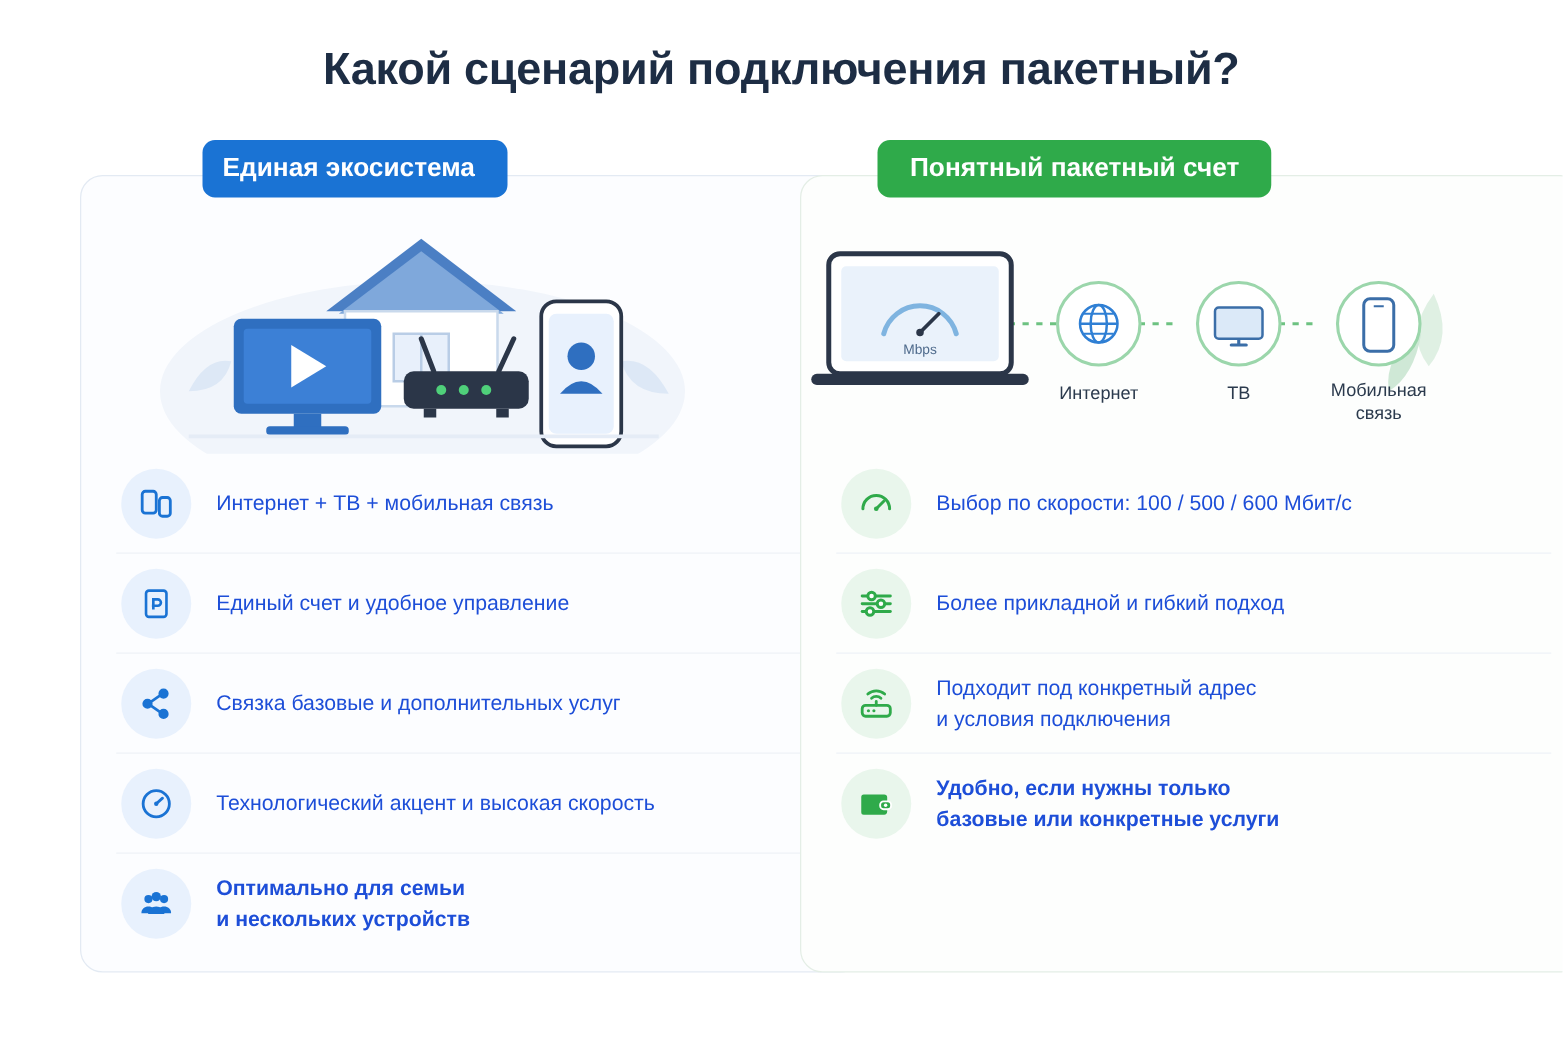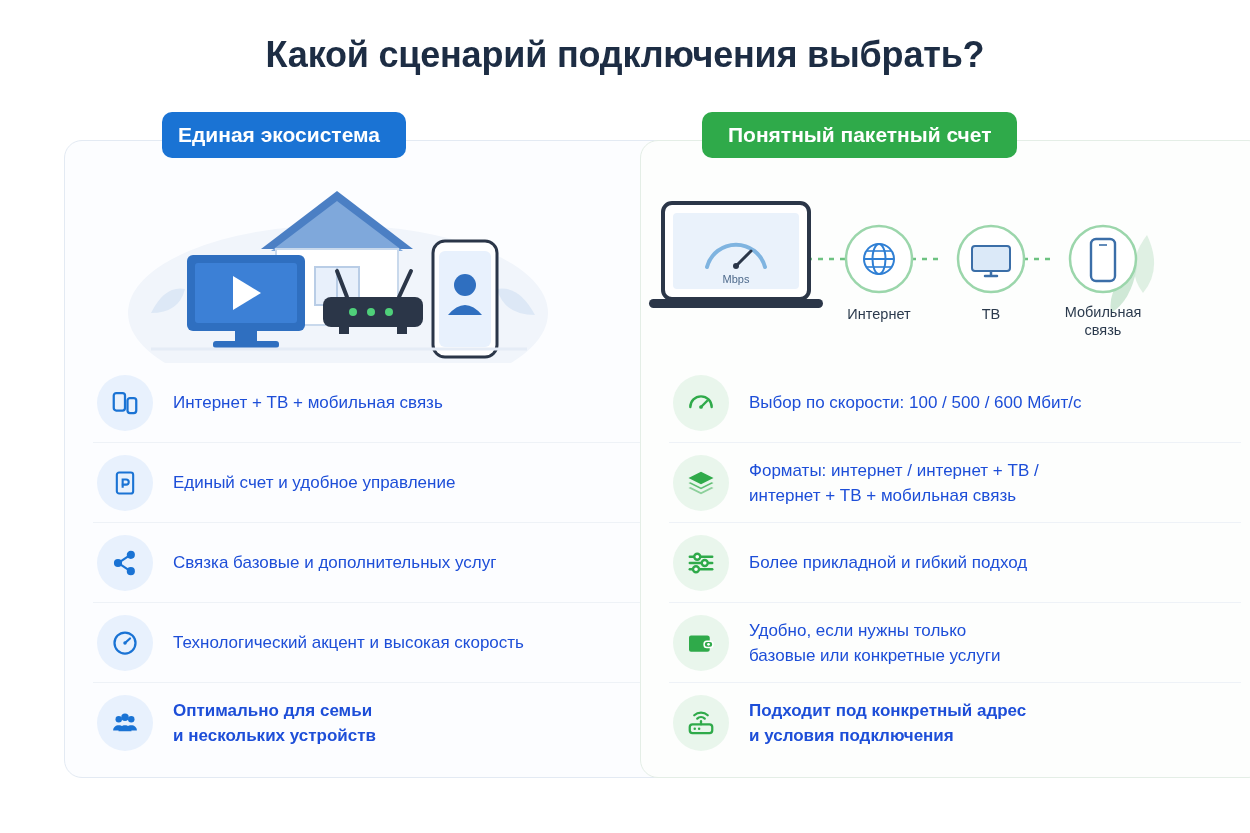--- a/index.html
+++ b/index.html
@@ -101,21 +101,21 @@
   .chain-label {
     font-size: 14.5px;
     fill: #2b3a4d;
   }
 </style>
 </head>
 <body>
 
 <div id="root">
 
-  <div class="page-title">Какой сценарий подключения выбрать?</div>
+  <div class="page-title">Какой сценарий подключения пакетный?</div>
 
   <div class="card card-left">
 
     <div class="hero">
       <svg width="546" height="200" viewBox="0 0 546 200" xmlns="http://www.w3.org/2000/svg">
         <ellipse cx="273" cy="150" rx="210" ry="88" fill="#f1f5fb"></ellipse>
 
         <path d="M86 150 q14 -28 34 -24 q-6 24 -34 24 z" fill="#dde8f6"></path>
         <path d="M470 152 q-16 -30 -38 -26 q7 26 38 26 z" fill="#dde8f6"></path>
 
@@ -261,72 +261,61 @@
         <span class="ico">
           <svg width="32" height="32" viewBox="0 0 24 24" fill="none" stroke="#2faa4a" stroke-width="1.8">
             <path d="M4 15a8 8 0 1 1 16 0" stroke-linecap="round"></path>
             <line x1="12" y1="15" x2="16.5" y2="10.5" stroke-linecap="round"></line>
             <circle cx="12" cy="15" r="1.4" fill="#2faa4a" stroke="none"></circle>
           </svg>
         </span>
         <span class="txt">Выбор по скорости: 100 / 500 / 600 Мбит/с</span>
       </div>
 
-      <div class="feature">
-        <span class="ico">
-          <svg width="30" height="30" viewBox="0 0 24 24" fill="#2faa4a">
-            <path d="M12 3 L22 8 L12 13 L2 8 Z"></path>
-            <path d="M12 15.5 L3.6 11.3 L2 12 L12 17 L22 12 L20.4 11.3 Z" opacity="0.75"></path>
-            <path d="M12 19.4 L3.6 15.2 L2 16 L12 21 L22 16 L20.4 15.2 Z" opacity="0.5"></path>
-          </svg>
-        </span>
-        <span class="txt">Форматы: интернет / интернет + ТВ /
-интернет + ТВ + мобильная связь</span>
-      </div>
 
       <div class="feature">
         <span class="ico">
           <svg width="30" height="30" viewBox="0 0 24 24" fill="none" stroke="#2faa4a" stroke-width="1.9">
             <line x1="3" y1="7" x2="21" y2="7" stroke-linecap="round"></line>
             <line x1="3" y1="12" x2="21" y2="12" stroke-linecap="round"></line>
             <line x1="3" y1="17" x2="21" y2="17" stroke-linecap="round"></line>
             <circle cx="9" cy="7" r="2.4" fill="#ffffff"></circle>
             <circle cx="15" cy="12" r="2.4" fill="#ffffff"></circle>
             <circle cx="8" cy="17" r="2.4" fill="#ffffff"></circle>
           </svg>
         </span>
         <span class="txt">Более прикладной и гибкий подход</span>
       </div>
 
       <div class="feature">
         <span class="ico">
-          <svg width="30" height="30" viewBox="0 0 24 24" fill="#2faa4a">
-            <path d="M4 6h13a2 2 0 0 1 2 2v9a2 2 0 0 1-2 2H4a1.6 1.6 0 0 1-1.6-1.6V7.6A1.6 1.6 0 0 1 4 6z"></path>
-            <rect x="14.5" y="10.5" width="7" height="5" rx="2.2" fill="#2faa4a" stroke="#ffffff" stroke-width="1.2"></rect>
-            <circle cx="18" cy="13" r="1.1" fill="#ffffff"></circle>
-          </svg>
-        </span>
-        <span class="txt">Удобно, если нужны только
-базовые или конкретные услуги</span>
-      </div>
-
-      <div class="feature">
-        <span class="ico">
           <svg width="30" height="30" viewBox="0 0 24 24" fill="none" stroke="#2faa4a" stroke-width="1.8">
             <rect x="3" y="13" width="18" height="7" rx="2.2"></rect>
             <circle cx="7" cy="16.5" r="1" fill="#2faa4a" stroke="none"></circle>
             <circle cx="10.5" cy="16.5" r="1" fill="#2faa4a" stroke="none"></circle>
             <path d="M9 8.5a4.4 4.4 0 0 1 6 0" stroke-linecap="round"></path>
             <path d="M6.6 5.8a8 8 0 0 1 10.8 0" stroke-linecap="round"></path>
             <line x1="12" y1="10.5" x2="12" y2="13" stroke-linecap="round"></line>
           </svg>
         </span>
         <span class="txt">Подходит под конкретный адрес
 и условия подключения</span>
       </div>
 
+      <div class="feature">
+        <span class="ico">
+          <svg width="30" height="30" viewBox="0 0 24 24" fill="#2faa4a">
+            <path d="M4 6h13a2 2 0 0 1 2 2v9a2 2 0 0 1-2 2H4a1.6 1.6 0 0 1-1.6-1.6V7.6A1.6 1.6 0 0 1 4 6z"></path>
+            <rect x="14.5" y="10.5" width="7" height="5" rx="2.2" fill="#2faa4a" stroke="#ffffff" stroke-width="1.2"></rect>
+            <circle cx="18" cy="13" r="1.1" fill="#ffffff"></circle>
+          </svg>
+        </span>
+        <span class="txt">Удобно, если нужны только
+базовые или конкретные услуги</span>
+      </div>
+
     </div>
   </div>
 
   <div class="pill pill-left">Единая экосистема</div>
   <div class="pill pill-right">Понятный пакетный счет</div>
 
 </div>
 
 </body></html>

